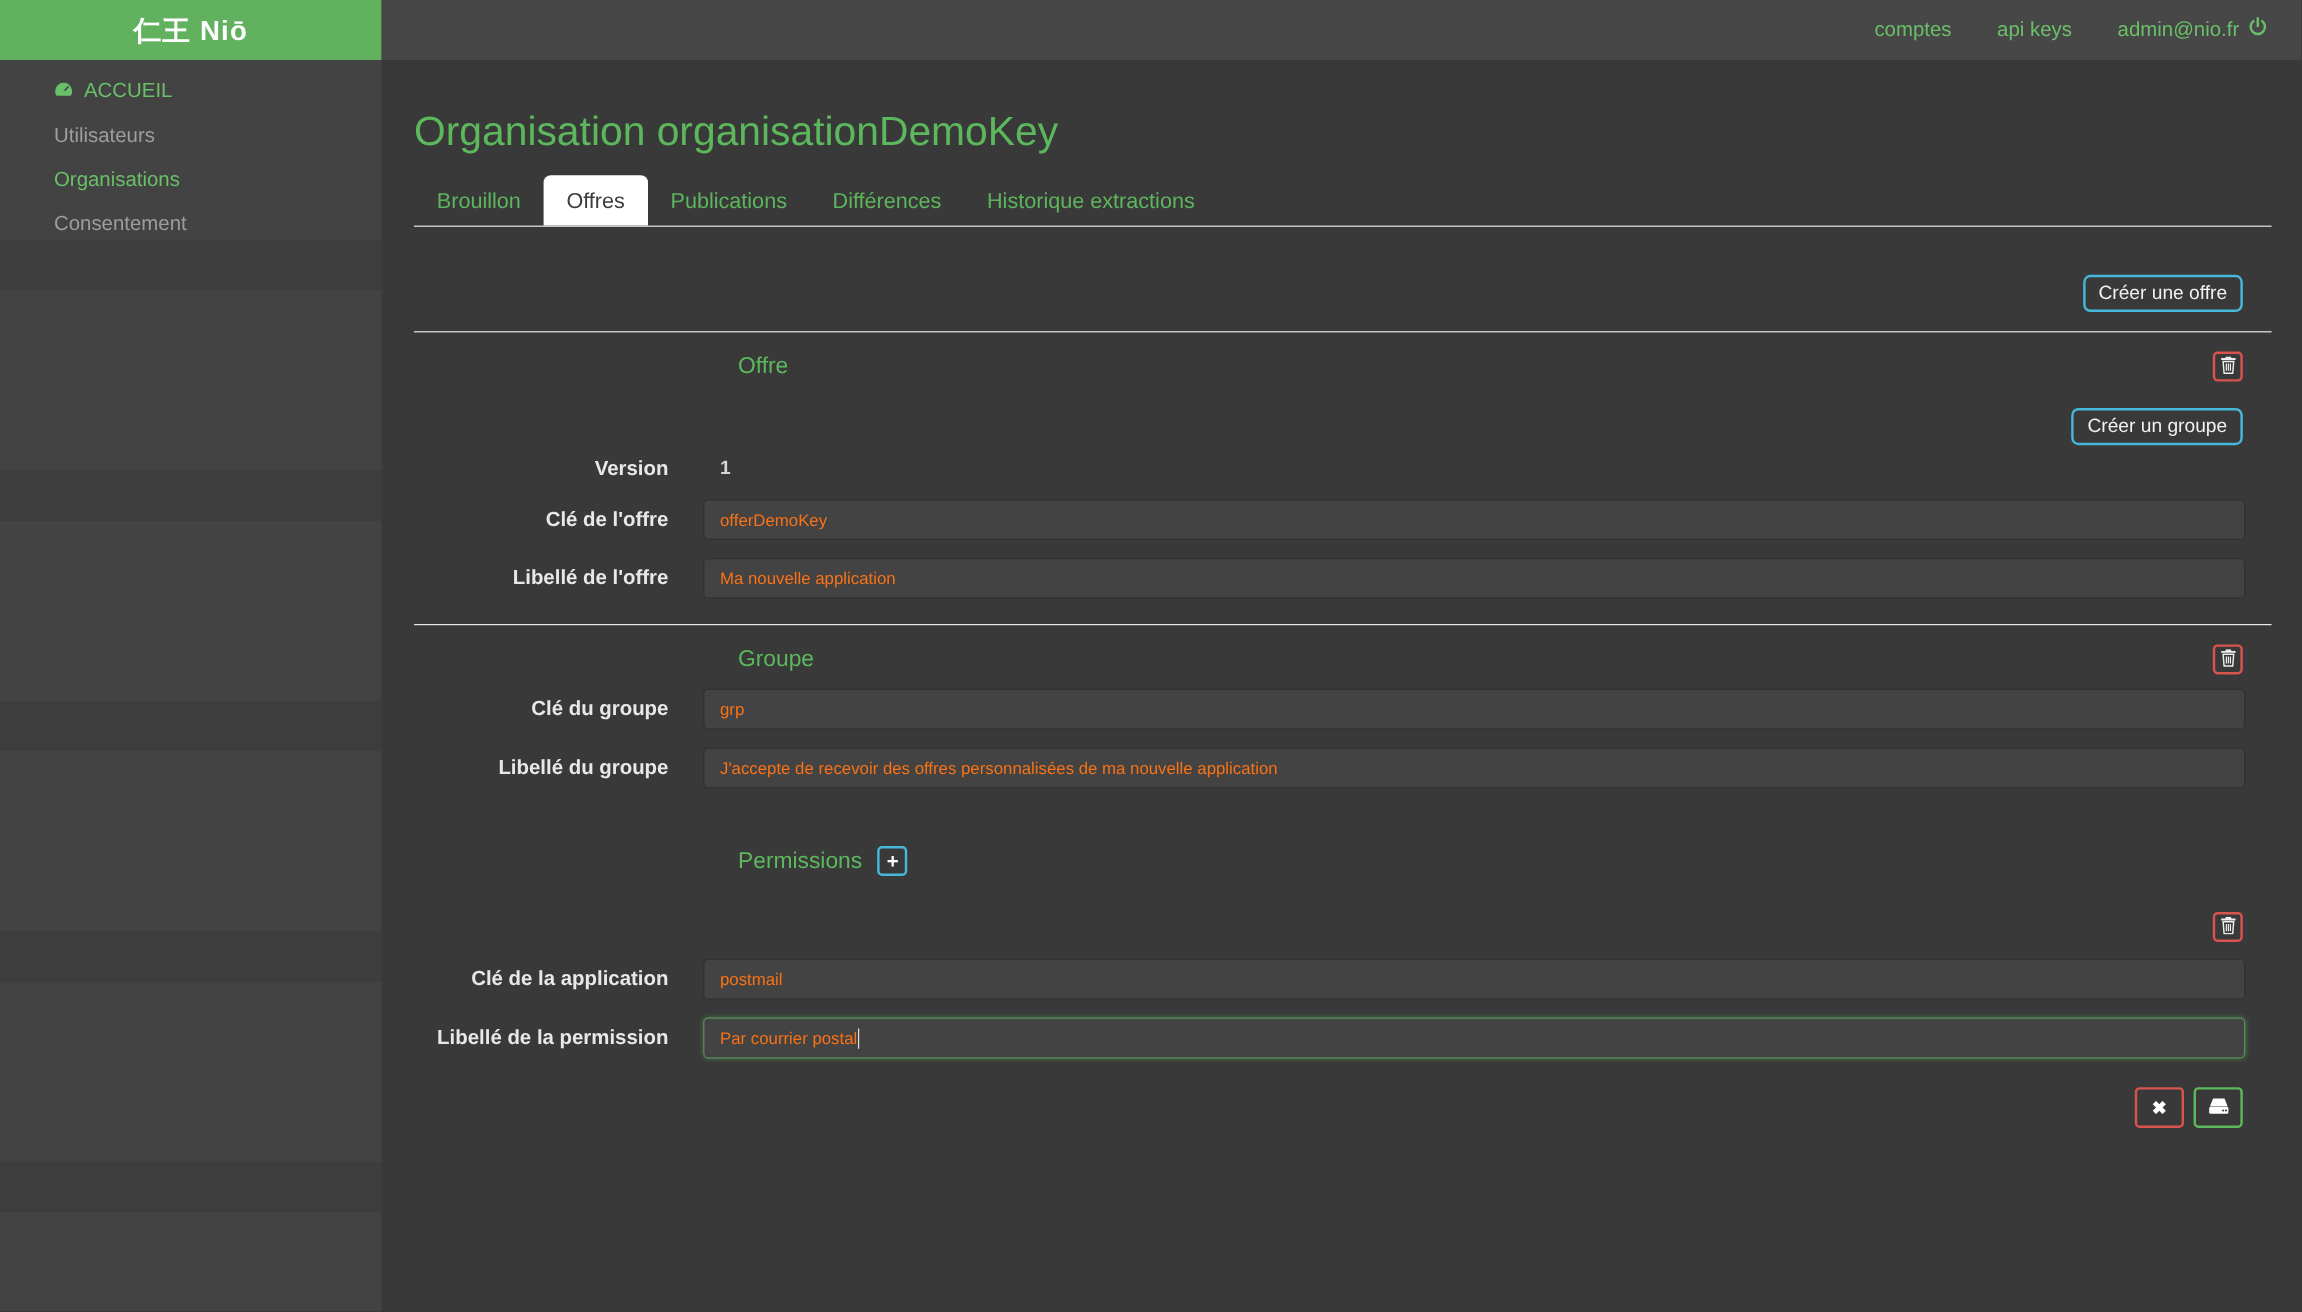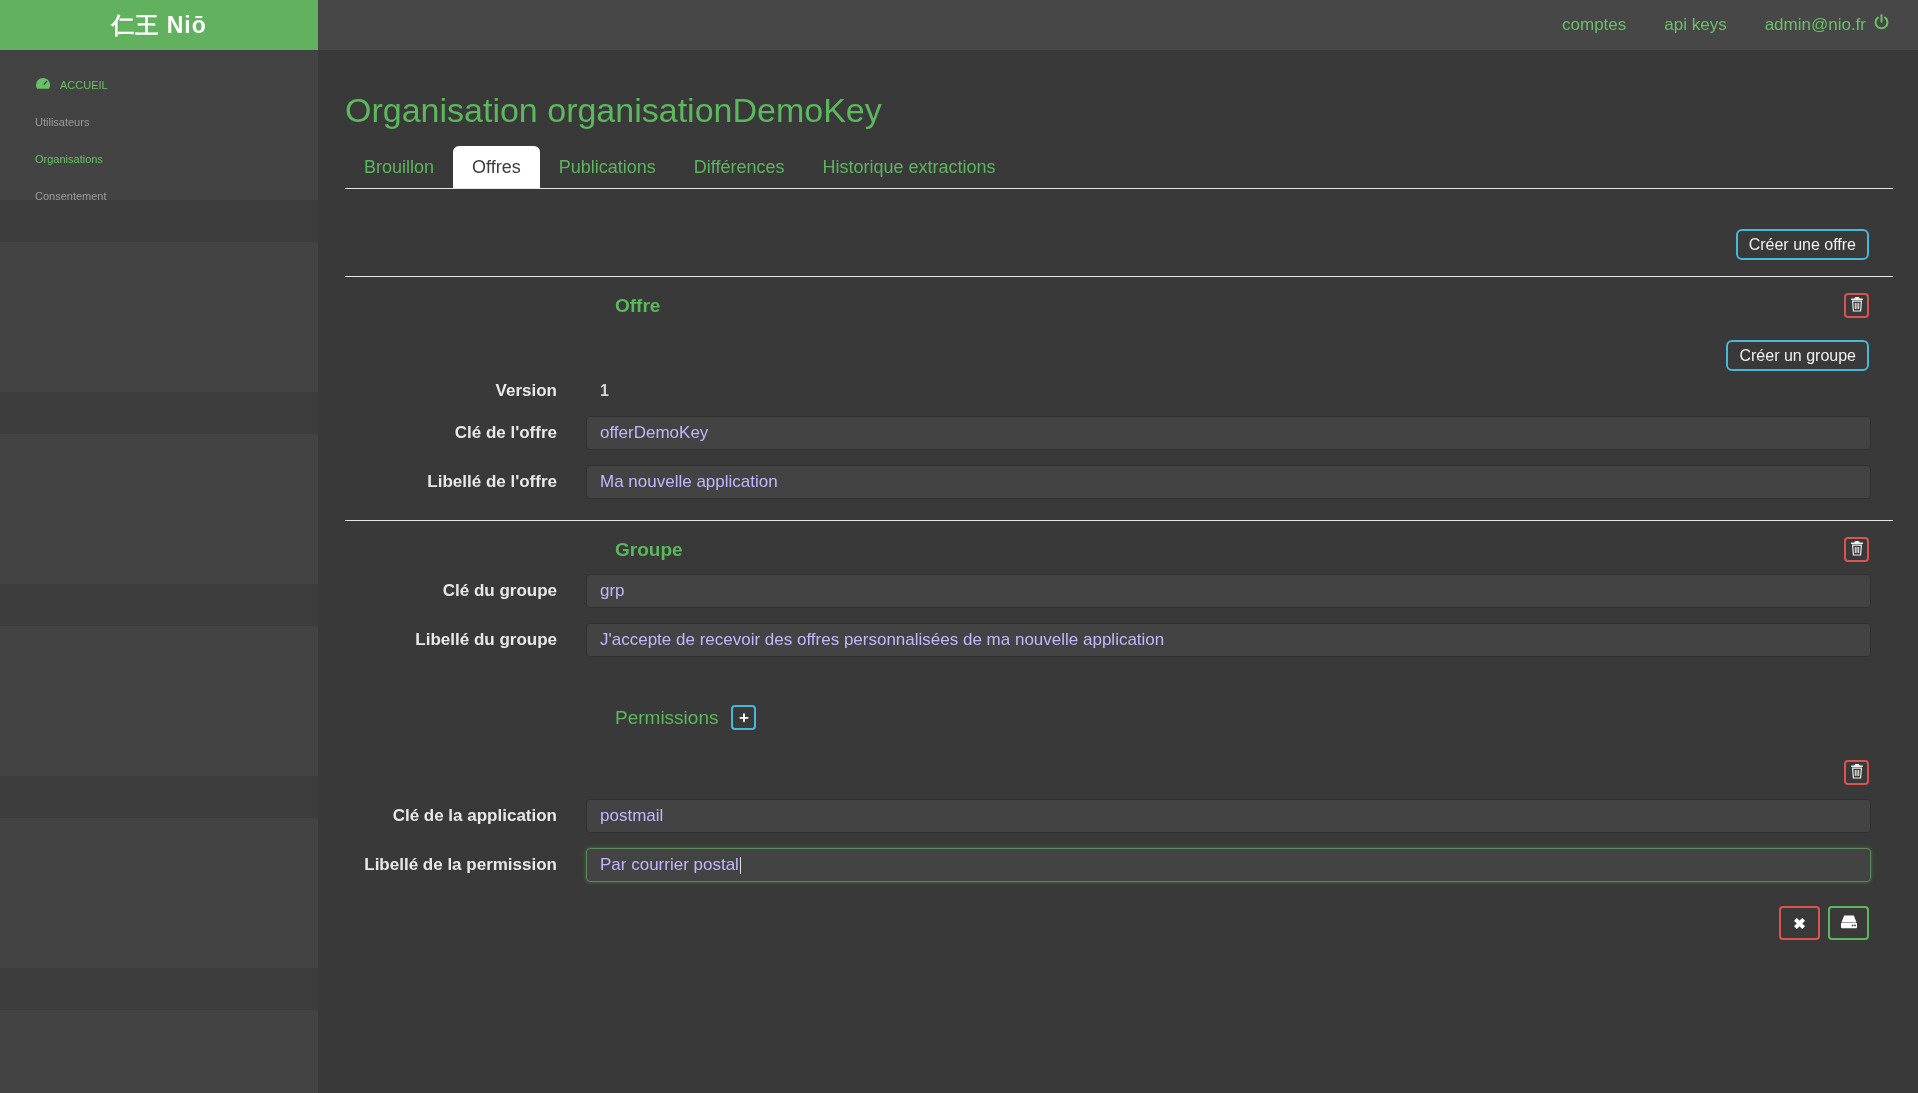--- a/index.html
+++ b/index.html
@@ -28,22 +28,22 @@
   }
   
   .app-body { display: flex; height: 1043px; }
   .sidebar {
     width: 318px; background: #3f3f3f; padding-top: 16px; flex: none;
     background-image: repeating-linear-gradient(180deg,
       rgba(255,255,255,0.018) 0px, rgba(255,255,255,0.018) 150px,
       rgba(0,0,0,0.035) 150px, rgba(0,0,0,0.035) 192px);
   }
   .side-item {
-    display: flex; align-items: center; gap: 9px;
-    padding-left: 35px; height: 37px; font-size: 11px;
+    display: flex; gap: 9px;
+    padding-left: 45px; height: 37px; font-size: 17px;
     color: #9d9d9d; cursor: pointer;
   }
   .side-item.green { color: #6abf69; }
   .content { flex: 1; padding: 12px 25px 0 27px; }
   
   h1.page-title {
     margin-top: 28px; font-size: 34px; font-weight: normal;
     color: #5cb85c; line-height: 40px;
   }
   .tabs {
@@ -72,34 +72,34 @@
   .icon-btn.red   { border: 2px solid #d9534f; }
   .icon-btn.green { border: 2px solid #5cb85c; }
   .icon-btn.cyan  { border: 2px solid #46b8da; }
   .icon-btn .x-glyph { color: #fff; font-size: 15px; font-weight: bold; line-height: 1; }
   .icon-btn .plus-glyph { color: #fff; font-size: 17px; font-weight: bold; line-height: 1; }
   
   .toolbar-row { display: flex; justify-content: flex-end; margin: 40px 24px 0 0; }
   .rule { border: none; border-top: 1px solid #e8e8e8; margin-top: 16px; }
   .section-head {
     display: flex; align-items: center; justify-content: space-between;
-    padding-left: 270px; margin: 16px 24px 0 0; font-weight: bold;
+    padding-left: 270px; margin: 16px 24px 0 0;
   }
   .section-title { color: #5cb85c; font-size: 19px; display: flex; align-items: center; gap: 13px; }
   .right-row { display: flex; justify-content: flex-end; margin: 22px 24px 0 0; }
   .form-row { display: flex; align-items: center; margin-top: 15px; }
   .form-row label, .form-row .form-label {
     flex: none; width: 241px; text-align: right; padding-right: 29px;
     font-size: 17px; font-weight: bold; color: #e8e8e8;
   }
   .ctrl { flex: 1; margin-right: 22px; }
   .form-input {
     width: 100%; height: 34px; background: #434343;
     border: 1px solid #313131; border-radius: 4px;
-    color: #c4b5fd; font-size: 17px; padding: 0 13px;
+    color: #f97316; font-size: 14px; padding: 0 13px;
     font-family: inherit; display: block;
   }
   div.form-input { display: flex; align-items: center; }
   .form-input.focused {
     border: 1px solid #5b8a5b;
     box-shadow: 0 0 4px rgba(92,184,92,0.45);
   }
   .caret { display: inline-block; width: 1px; height: 17px; background: #e0e0e0; margin-left: 1px; }
   .static-value { font-size: 16px; font-weight: bold; color: #d6d6d6; padding-left: 14px; }
   .actions-row { display: flex; justify-content: flex-end; gap: 8px; margin: 24px 24px 0 0; }

